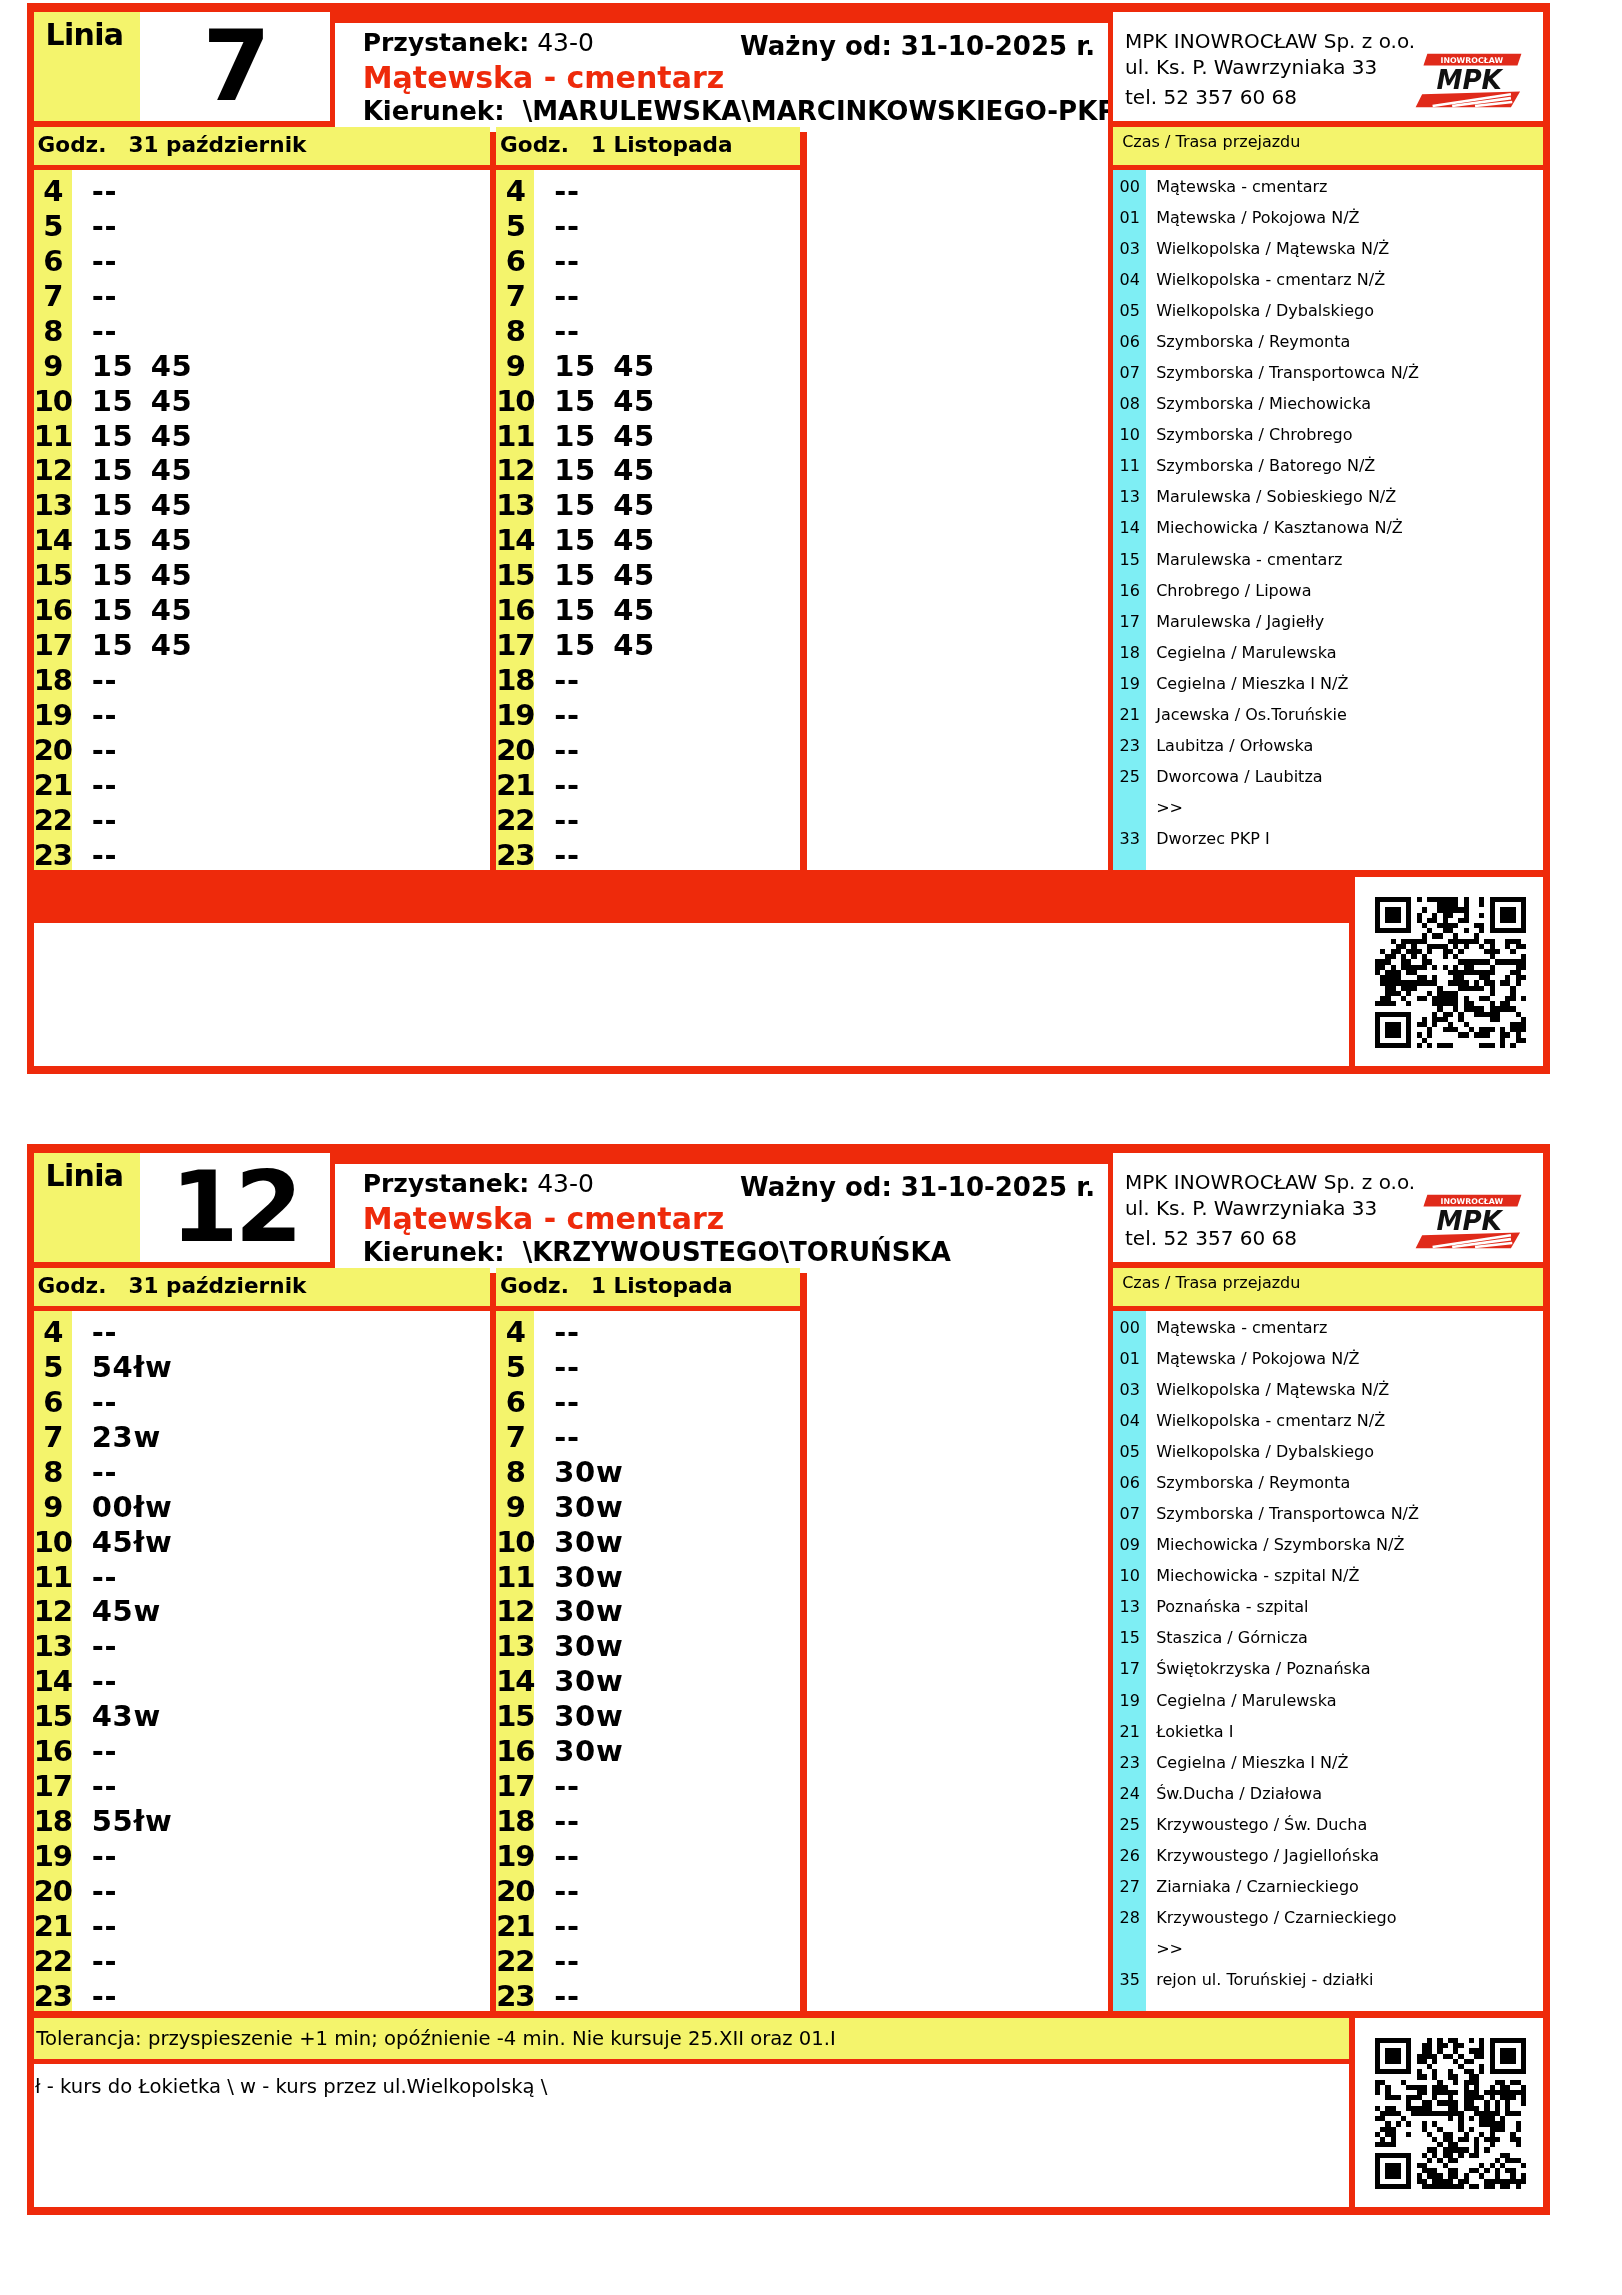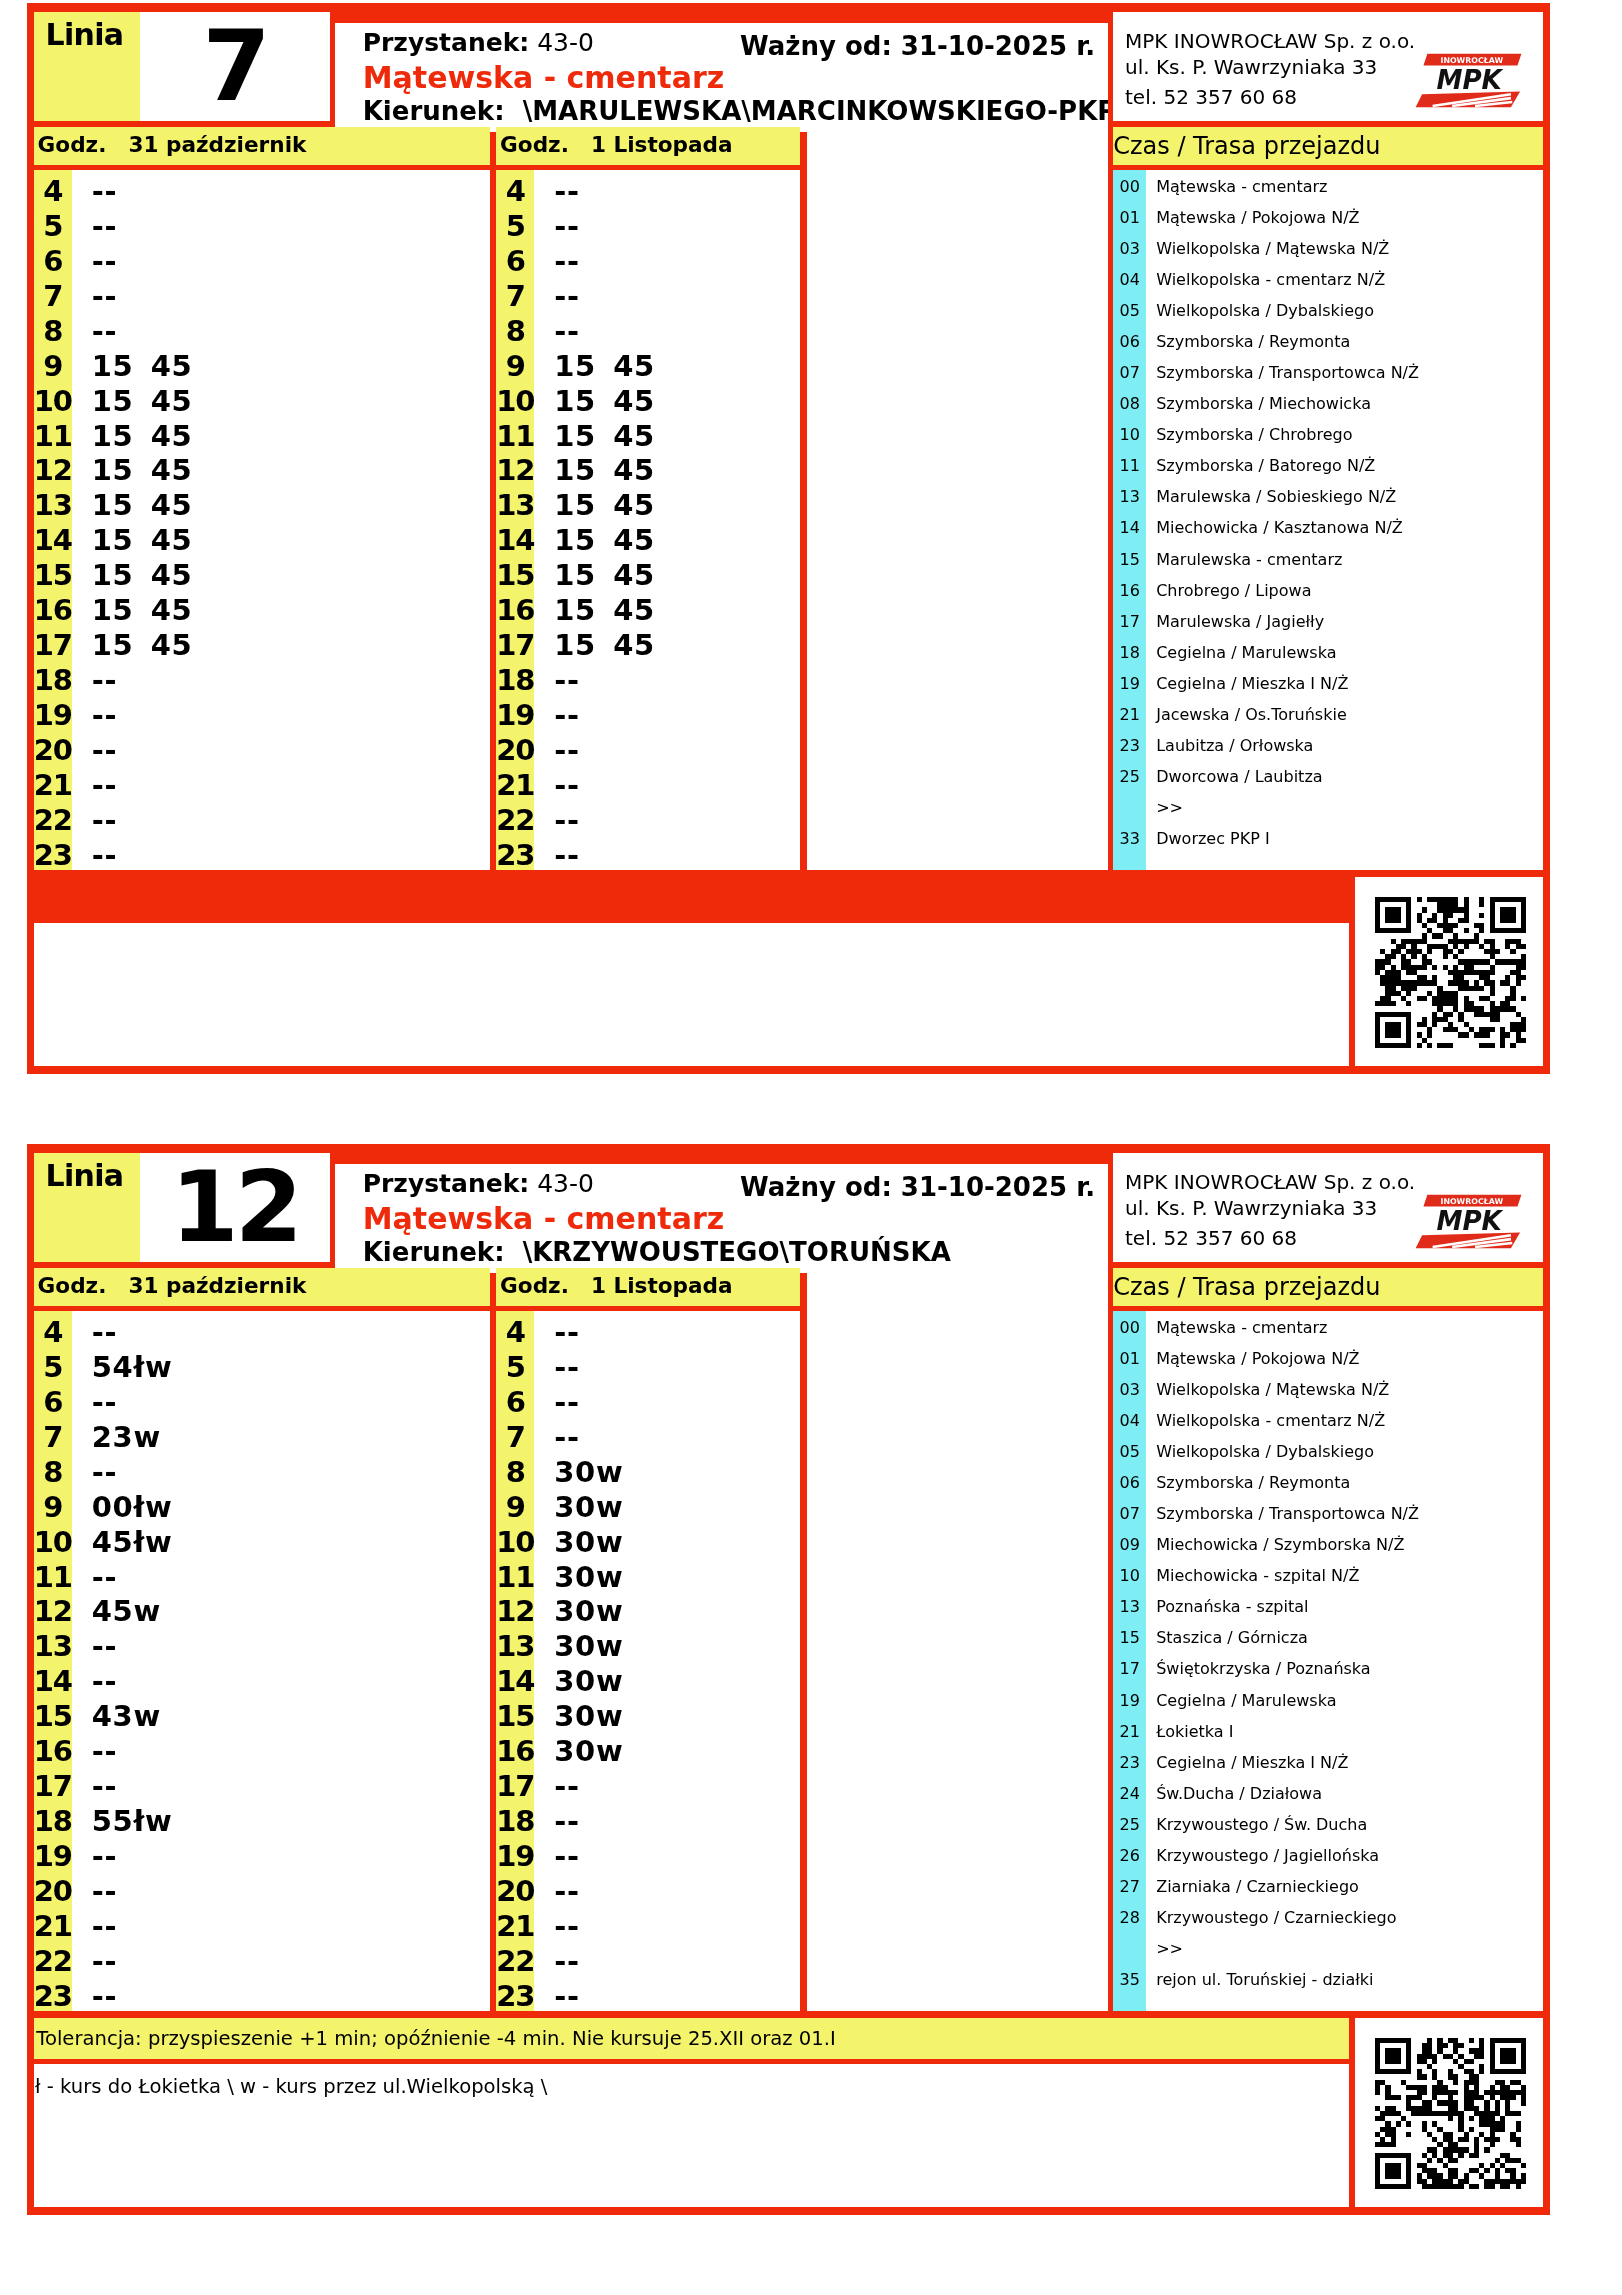--- a/index.html
+++ b/index.html
@@ -25,21 +25,21 @@
   .stop-name { position: absolute; left: 27.5px; top: 37px; font-size: 30px; font-weight: bold; color: #ee2a0b; }
   .direction { position: absolute; left: 27.5px; top: 73px; font-size: 26px; font-weight: bold; white-space: nowrap; }
 
   .company-box { left: 1086px; top: 8.5px; width: 430px; height: 109px; }
   .company-line { position: absolute; left: 11.8px; font-size: 20px; white-space: nowrap; }
   .logo { position: absolute; right: 19.6px; top: 39px; width: 111px; height: 59px; }
 
   
   .col-head { height: 38px; top: 124px; font-weight: bold; font-size: 21.6px; padding: 5.2px 0 0 3.9px; white-space: nowrap; }
   .col-head .gap { display: inline-block; width: 22px; }
-  .route-head { font-weight: normal; font-size: 24px; padding-left: 0; }
+  .route-head { font-weight: normal; font-size: 16px; padding-left: 9px; }
 
   .col-body { top: 167px; height: 700px; }
   .hours-strip { position: absolute; left: 0; top: 0; width: 38px; height: 100%; background: #f4f46c; }
   .tt-row { position: absolute; left: 0; height: 35px; width: 100%; font-weight: bold; font-size: 29px; white-space: nowrap; }
   .tt-row .h { position: absolute; left: 0; width: 38px; text-align: center; letter-spacing: -1.3px; }
   .tt-row .m { position: absolute; left: 58px; letter-spacing: 0.7px; word-spacing: 6.5px; }
 
   .blank-col { top: 124px; height: 743px; }
 
   .route-strip { position: absolute; left: 0; top: 0; width: 33px; height: 100%; background: #7eeef4; }

